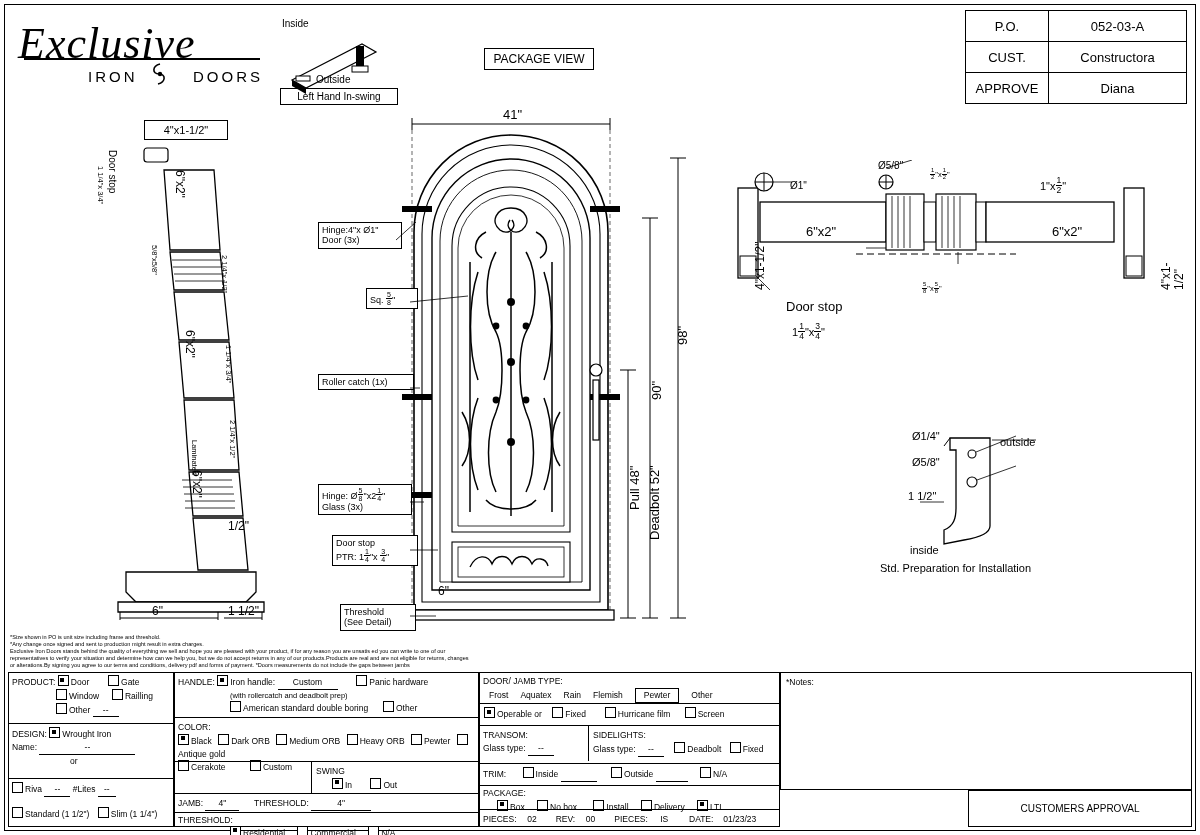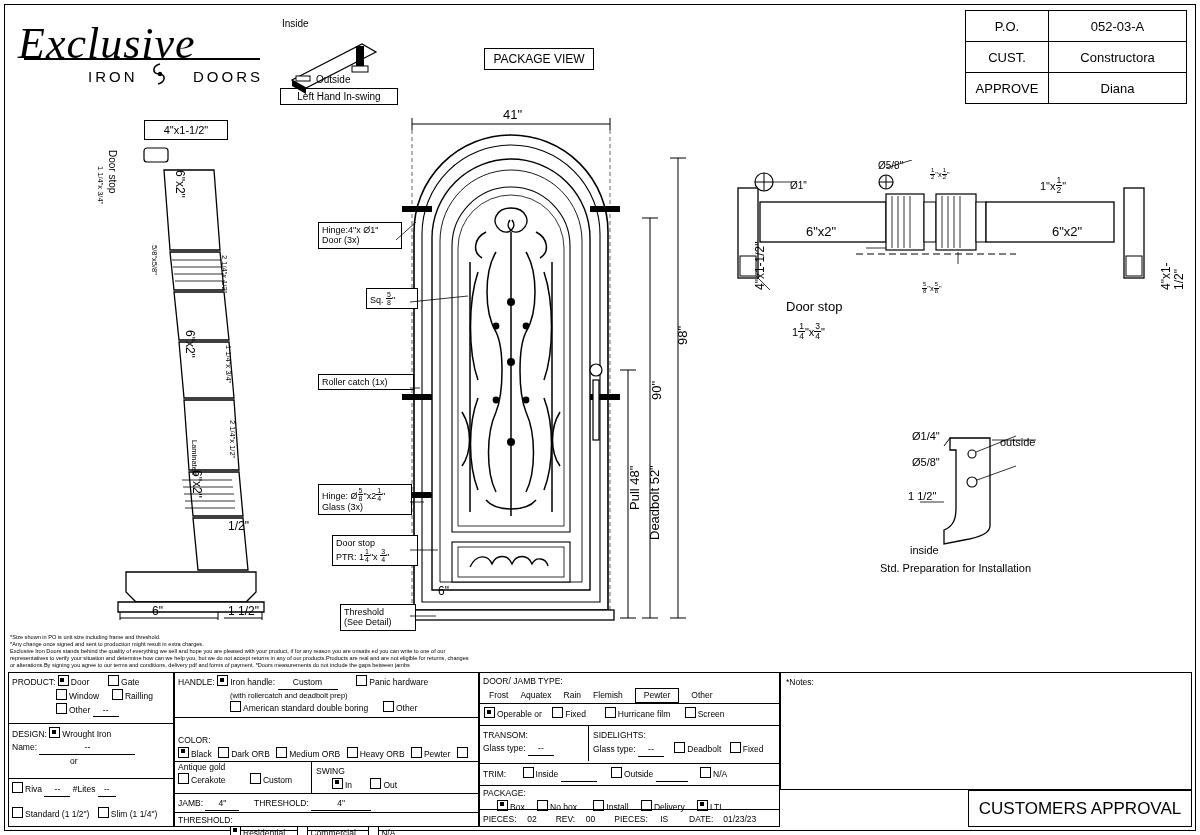--- a/index.html
+++ b/index.html
@@ -370,21 +370,21 @@
       <span style="display:inline-block;width:14px;"></span>
       <span class="cbx"></span><span>Panic hardware</span>
       <div style="padding-left:52px;" class="xs">(with rollercatch and deadbolt prep)</div>
       <div style="padding-left:52px;">
         <span class="cbx"></span><span>American standard double boring</span>
         <span style="display:inline-block;width:10px;"></span>
         <span class="cbx"></span><span>Other</span>
       </div>
     </div>
     <div class="hr" style="left:0;top:44px;width:303px;"></div>
-    <div class="fl" style="position:absolute;top:46px;left:0;padding:15px 3px;">
+    <div class="fl" style="position:absolute;top:46px;left:0;padding:2px 3px;">
       <div><span>COLOR:</span></div>
       <div>
         <span class="cbx on"></span><span>Black</span>
         <span class="cbx" style="margin-left:4px;"></span><span>Dark ORB</span>
         <span class="cbx" style="margin-left:4px;"></span><span>Medium ORB</span>
         <span class="cbx" style="margin-left:4px;"></span><span>Heavy ORB</span>
         <span class="cbx" style="margin-left:4px;"></span><span>Pewter</span>
         <span class="cbx" style="margin-left:4px;"></span><span>Antique gold</span>
       </div>
       <div>
@@ -489,15 +489,15 @@
       <span style="display:inline-block;width:6px;"></span>
       <span>DATE:</span>
       <span class="ul" style="min-width:48px;">01/23/23</span>
     </div>
   </div>
 
   <div class="formbox" style="left:780px;top:672px;width:412px;height:118px;">
     <div class="fl" style="padding:3px 5px;">*Notes:</div>
   </div>
 
-  <div class="formbox ctr" style="left:968px;top:790px;width:224px;height:37px;font-size:17px;">CUSTOMERS APPROVAL</div>
+  <div class="formbox ctr" style="left:968px;top:790px;width:224px;height:37px;font-size:10px;">CUSTOMERS APPROVAL</div>
 
 </div>
 
 </body></html>

